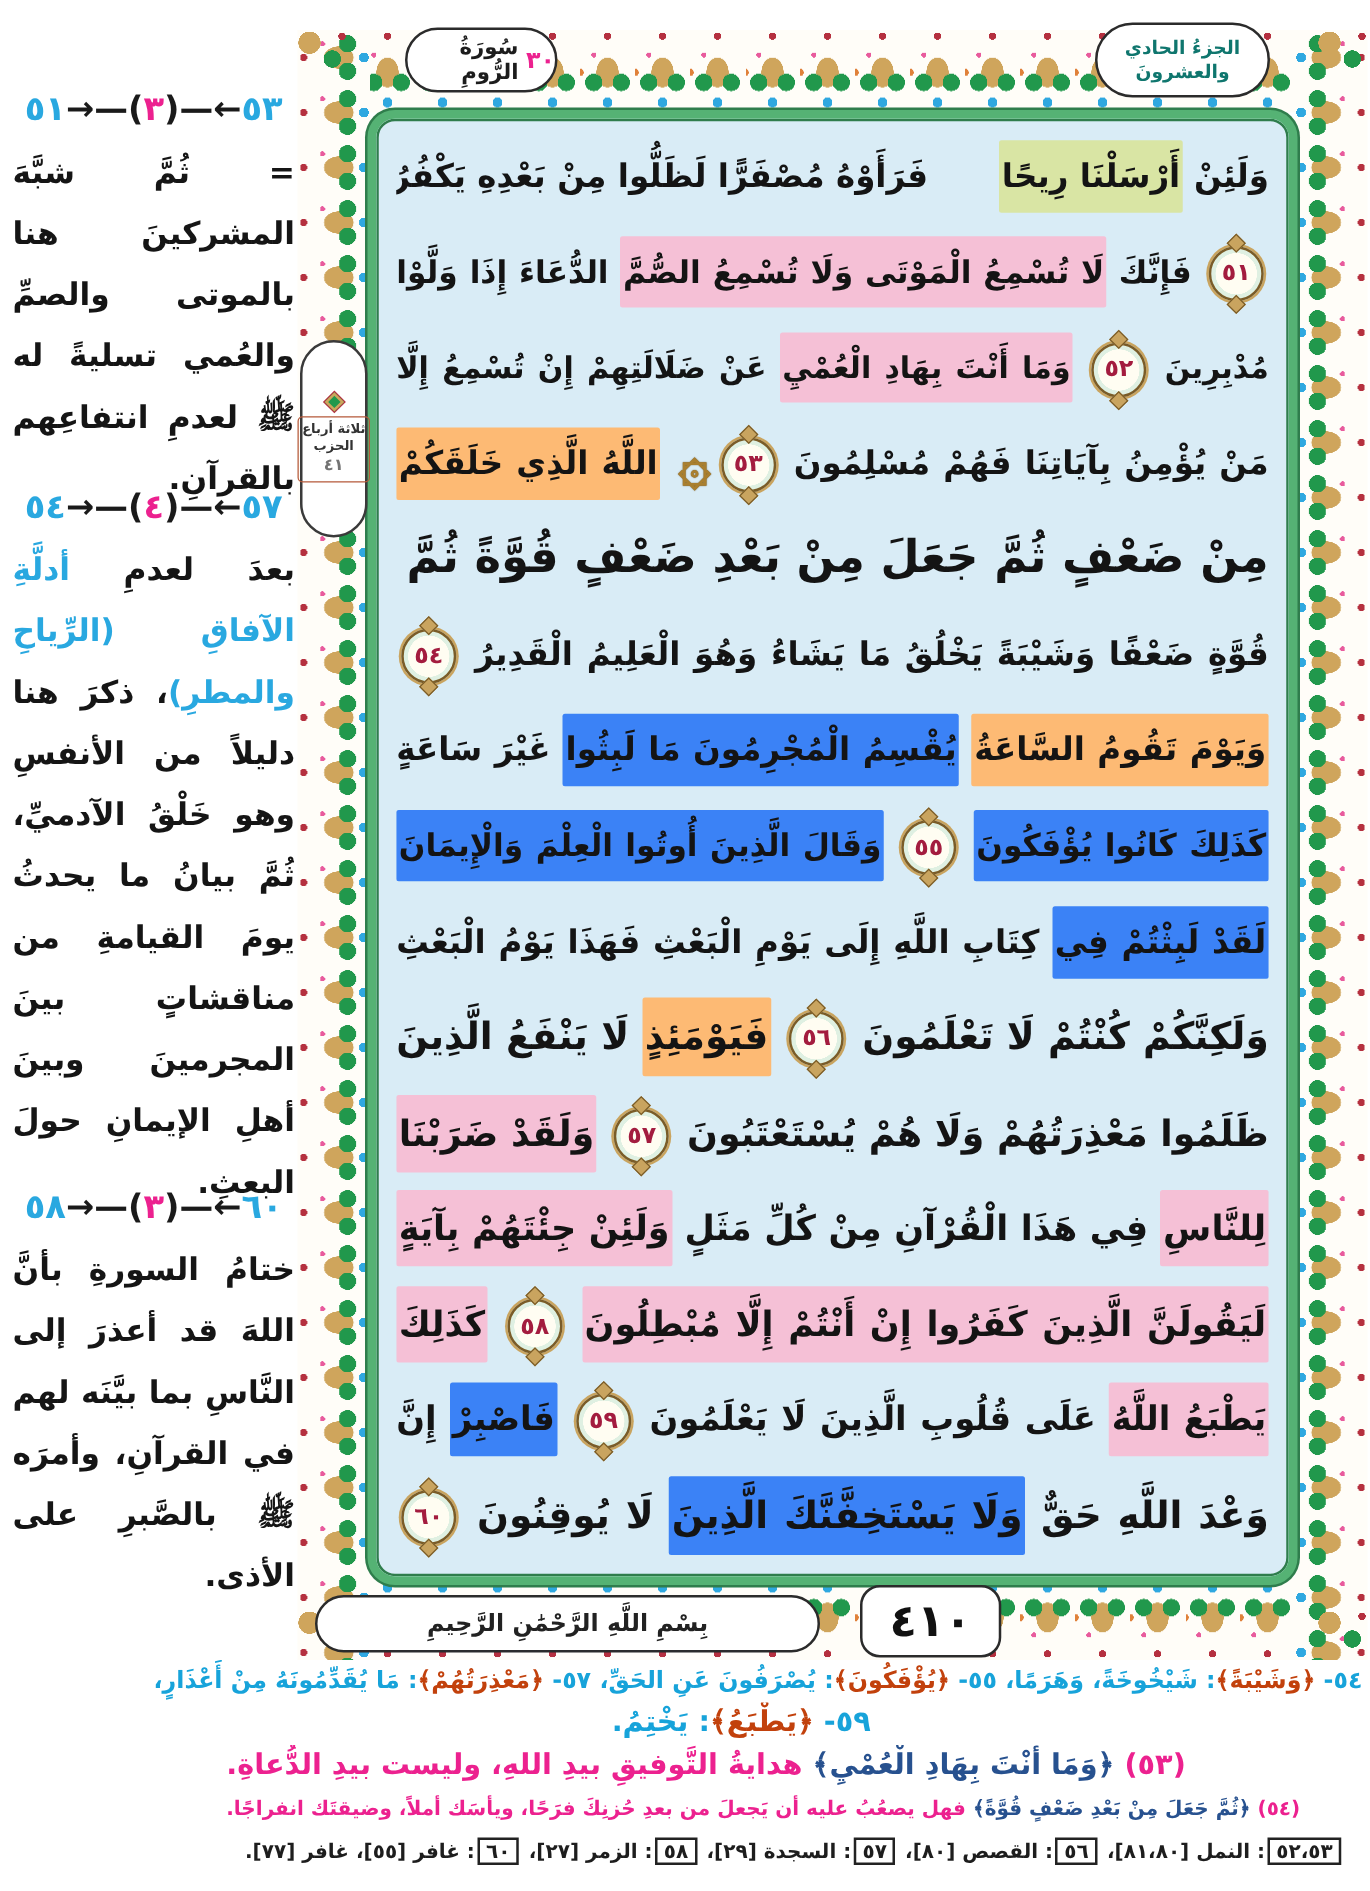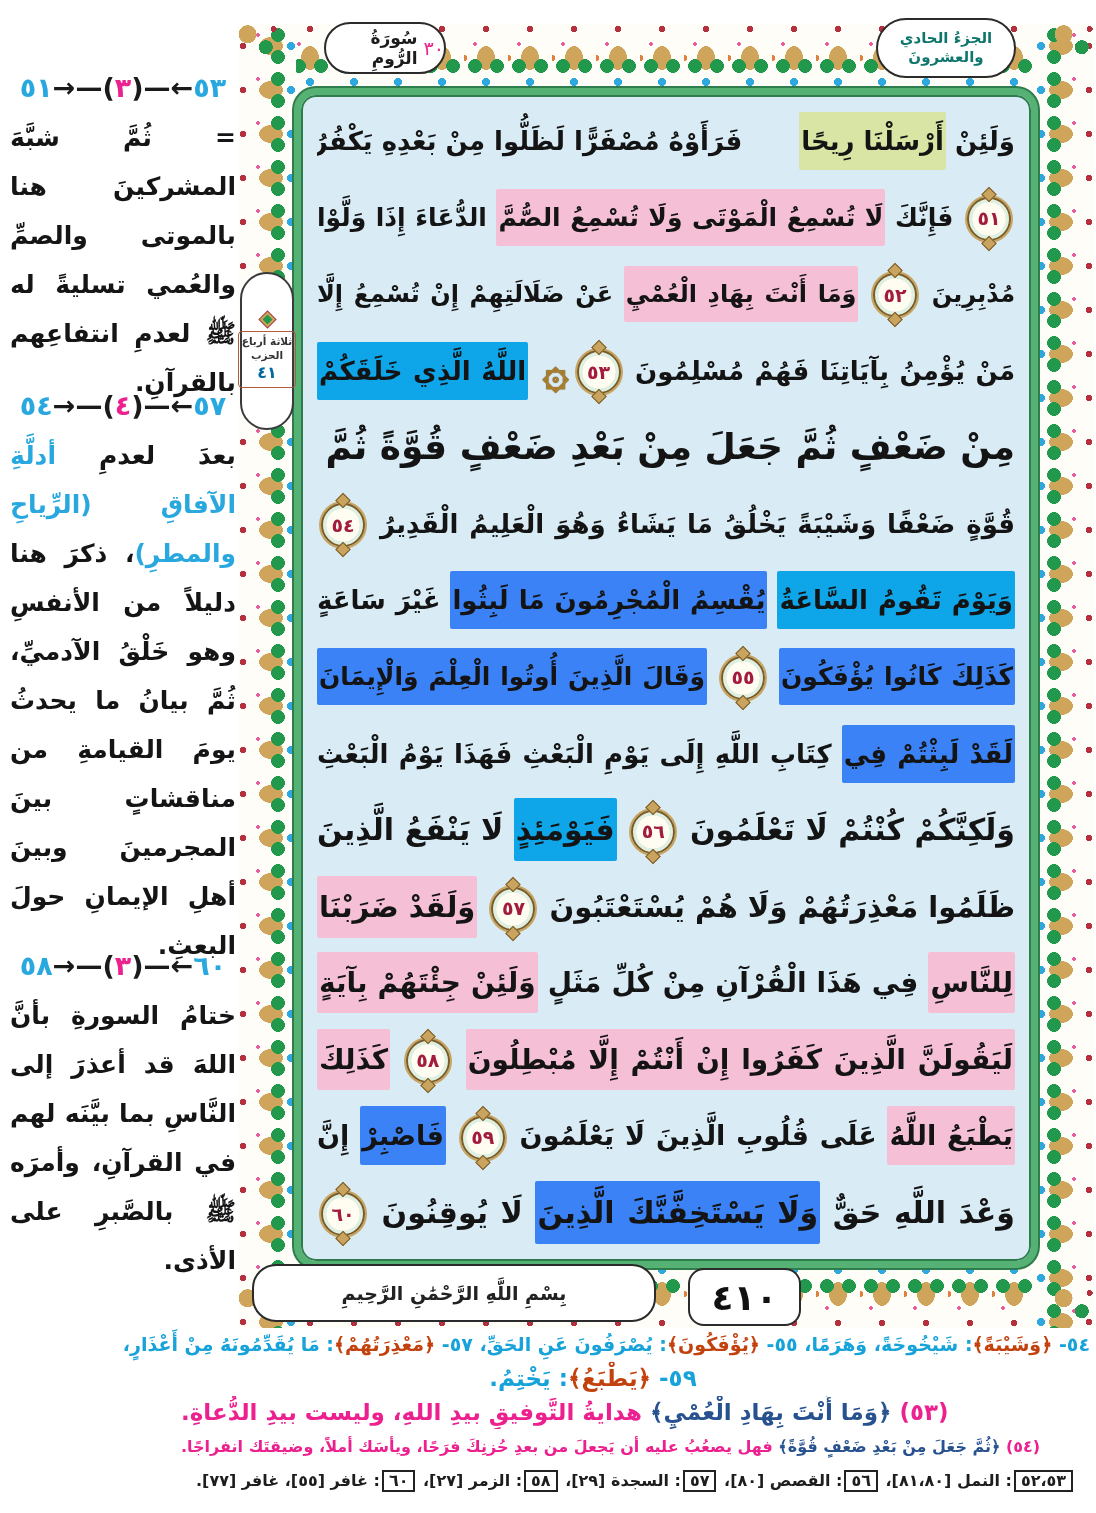--- a/index.html
+++ b/index.html
@@ -55,54 +55,54 @@
     box-shadow:0 0 0 2px #2f7d4c, inset 0 0 0 2px #2f7d4c;
     padding:8px 16px 10px 16px;
     display:flex; flex-direction:column; justify-content:space-between; }
   .qline { direction:rtl; white-space:nowrap; overflow:hidden;
     text-align:justify; text-align-last:justify;
     font-size:40px; font-weight:bold; color:#141414; height:76px; line-height:76px; }
   .hl { padding:14px 2px; border-radius:2px; }
   .hl-g { background:#d9e5a4;margin-left:48px; }
   .hl-p { background:#f5c0d6; }
   .hl-y { background:#3b82f6; }
-  .hl-b { background:#0ea5e9; }
+  .hl-b { background:#fdba74; }
   .vnum { position:relative; display:inline-flex; align-items:center; justify-content:center;
     width:44px; height:44px; border-radius:50%; vertical-align:middle; margin:0 4px;
     background:radial-gradient(circle, #fffdf2 58%, #dff0e2 59% 72%, #d9b96a 73%);
     border:2px solid #7a5c28; box-shadow:0 0 0 2px #c9a45f;
     font-size:19px; font-weight:bold; color:#a31c3f; line-height:1; }
   .vnum::before, .vnum::after { content:""; position:absolute; left:50%; width:9px; height:9px;
     background:#c9a45f; border:1px solid #7a5c28; transform:translateX(-50%) rotate(45deg); }
   .vnum::before { top:-10px; } .vnum::after { bottom:-10px; }
   .rub { color:#a97f2f; font-size:44px; vertical-align:middle; margin:0 4px; text-shadow:0 0 1px #5c4312; }
 
   
   .cartouche { position:absolute; background:#fff; border:2px solid #2b2b2b; border-radius:30px;
     display:flex; align-items:center; justify-content:center; z-index:5; }
   .surah-cart { left:86px; top:10px; width:122px; height:52px; gap:6px; direction:rtl; }
   .surah-cart .st { font-size:17px; font-weight:bold; color:#1c1c1c; }
-  .surah-cart .sn { font-size:19px; font-weight:normal; color:#ec218f; }
+  .surah-cart .sn { font-size:19px; font-weight:bold; color:#ec218f; }
   .juz-cart { right:78px; top:6px; width:140px; height:60px; padding:4px 10px; }
   .juz-cart span { font-size:15px; font-weight:bold; color:#0f766e; text-align:center; line-height:1.3; direction:rtl; }
-  .basmala-cart { left:14px; bottom:10px; width:404px; height:58px; border-radius:24px; }
+  .basmala-cart { left:14px; bottom:10px; width:404px; height:46px; border-radius:24px; }
   .basmala-cart span { font-size:19px; font-weight:bold; color:#222; letter-spacing:2px; direction:rtl; }
   .pageno-cart { left:450px; bottom:6px; width:113px; height:58px; border-radius:16px; }
   .pageno-cart span { font-size:36px; font-weight:bold; color:#111; }
 
   
   .hizb-pill { position:absolute; left:2px; top:260px; width:54px; height:158px; z-index:6;
     background:#fff; border:2px solid #3a3a3a; border-radius:27px;
     display:flex; flex-direction:column; align-items:center; justify-content:center; gap:6px; }
   .hizb-diamond { width:11px; height:11px; background:#21984c; border:2px solid #cfa55c;
     transform:rotate(45deg); box-shadow:0 0 0 1px #b5303f; }
   .hizb-box { border:1.5px solid #b5593a; border-radius:4px; padding:3px 3px;
     display:flex; flex-direction:column; align-items:center; line-height:1.3; }
   .hizb-box span { font-size:10.5px; font-weight:bold; color:#333; white-space:nowrap; }
-  .hizb-box .hnum { font-size:16px; color:#0369a1; }
+  .hizb-box .hnum { font-size:13px; color:#737373; }
 
   
   .footnotes { position:absolute; left:96px; right:6px; top:1328px; }
   .fn-row { direction:rtl; text-align:right; font-size:23px; font-weight:bold; line-height:33px;
     white-space:nowrap; overflow:hidden; margin-bottom:1px; }
   .fn-c { color:#17a3da; } .fn-c .q { color:#c2410c; }
   .fn-m { color:#ec218f; } .fn-m .q { color:#27518f; }
   .fn-k { color:#1d1d1d; }
   .fn-center { text-align:center; }
   .fn-ind1 { padding-left:85px; text-align:left; direction:rtl; }

